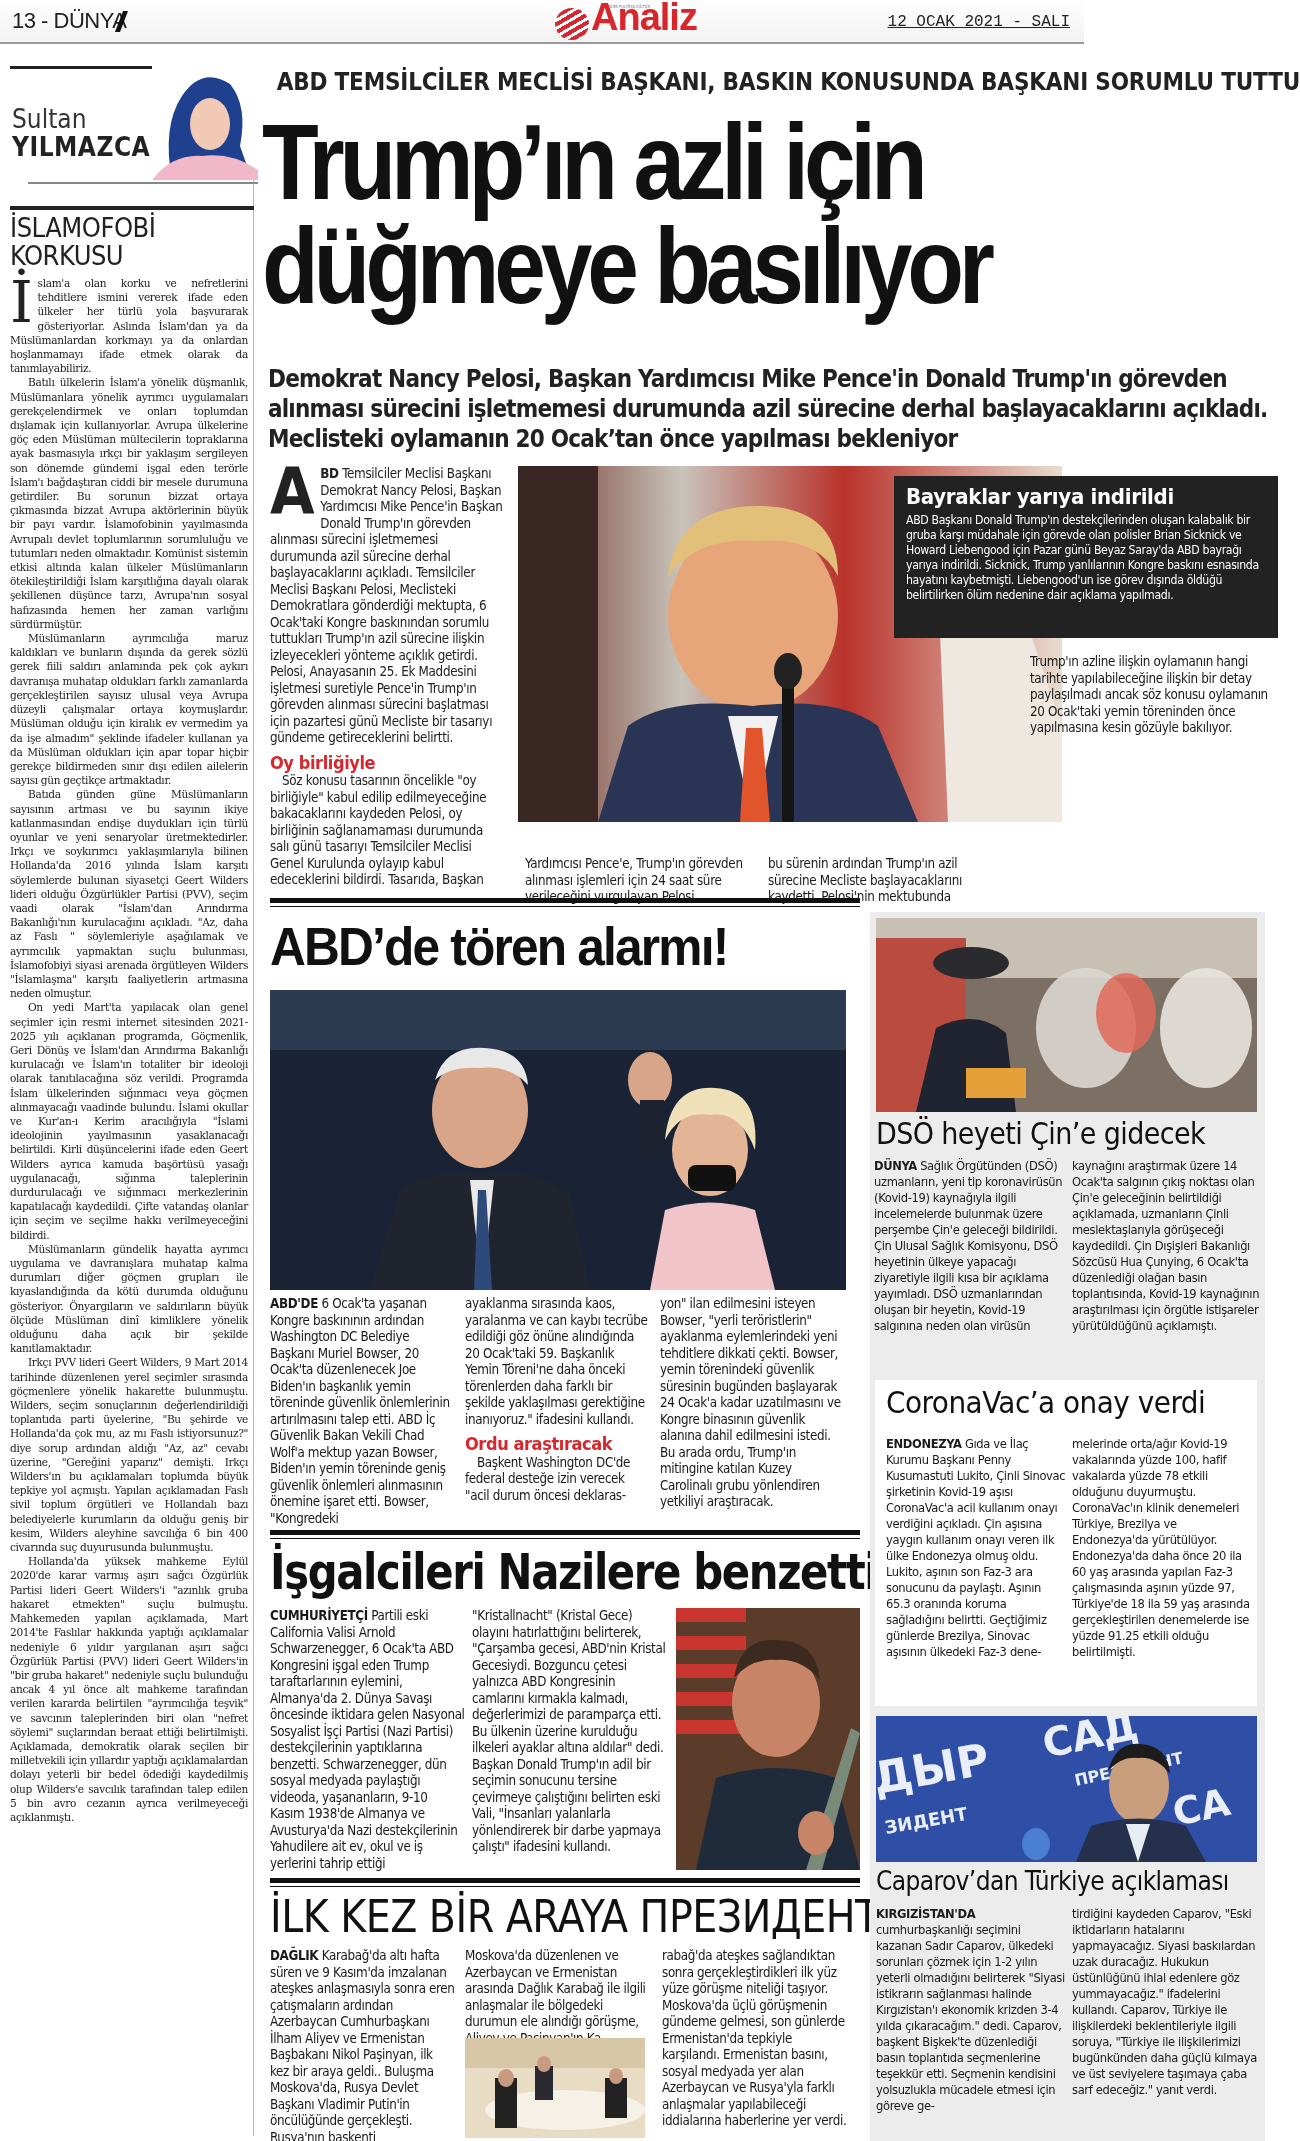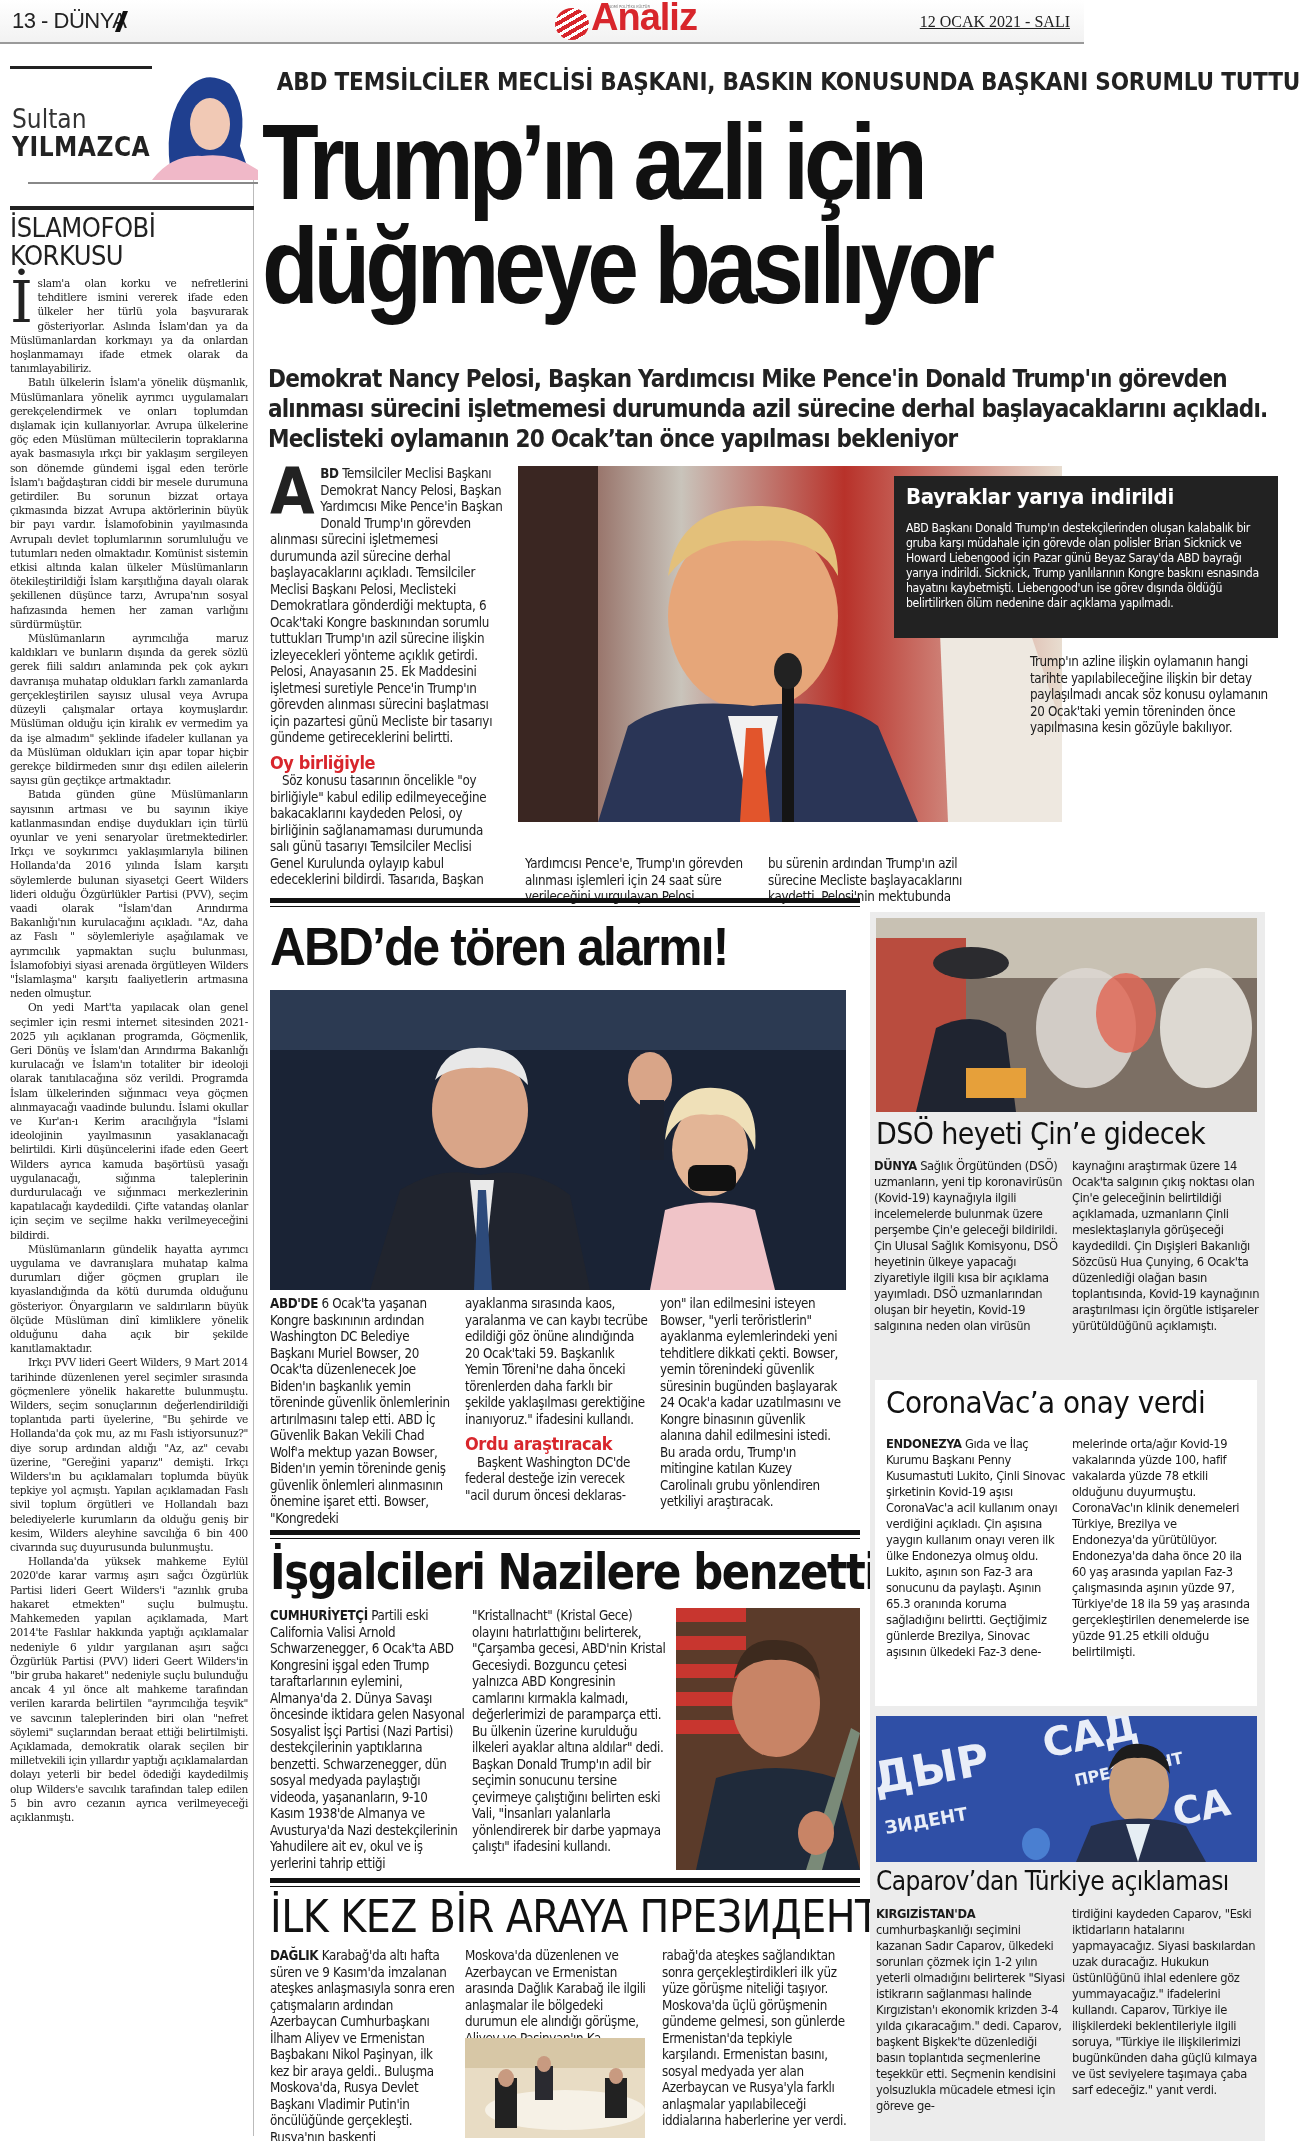--- a/index.html
+++ b/index.html
@@ -6,21 +6,21 @@
 body{width:1300px;height:2141px;background:#fff;font-family:"DejaVu Sans Condensed","Liberation Sans",sans-serif;color:#1a1a1a;position:relative;overflow:hidden}
 .abs{position:absolute}
 
 #hdr{left:0;top:0;width:1084px;height:44px;border-bottom:2px solid #9a9a9a;background:linear-gradient(#fff,#f2f2f2)}
 #pg{left:12px;top:8px;font-size:22px;font-family:"Liberation Sans",sans-serif;letter-spacing:-.5px;color:#222}
 #slashes{left:116px;top:6px;font-size:28px;font-weight:bold;font-style:italic;color:#111;font-family:"Liberation Sans",sans-serif;letter-spacing:-6px}
 #logo{left:555px;top:2px;width:190px;height:40px}
 #logo-mark{left:0;top:6px;width:34px;height:32px;border-radius:50%;background:repeating-linear-gradient(-30deg,#d8262c 0 4px,#fff 4px 7px)}
 #logo-text{left:36px;top:-6px;font-size:38px;font-weight:bold;color:#d8262c;font-family:"Liberation Sans",sans-serif;letter-spacing:-1px}
 #logo-tag{left:46px;top:2px;font-size:4px;color:#777}
-#date{right:14px;top:13px;font-size:16px;text-decoration:underline;font-family:Liberation Serif, serif;color:#222}
+#date{right:14px;top:13px;font-size:16px;text-decoration:underline;font-family:Liberation Mono, monospace;color:#222}
 
 #colL{left:10px;top:66px;width:244px;height:2070px;border-right:1px solid #bbb}
 #auth-top{left:0;top:0;width:200px;border-top:3px solid #222}
 #auth-first{left:2px;top:38px;font-size:26px;color:#333}
 #auth-last{left:2px;top:66px;font-size:26px;font-weight:bold;color:#222;letter-spacing:.5px}
 #auth-photo{left:142px;top:0;width:106px;height:114px;overflow:hidden}
 #auth-line{left:18px;top:116px;width:230px;border-top:2px solid #888}
 #op-rule{left:0;top:140px;width:244px;border-top:4px solid #222}
 #op-title{left:0;top:148px;width:240px;font-size:27px;line-height:28px;color:#222;letter-spacing:-.5px}
 #op-body{left:0;top:210px;width:238px;font-family:"DejaVu Serif","Liberation Serif",serif;font-size:10.6px;line-height:14.2px;color:#222;text-align:justify;letter-spacing:-.35px}
@@ -32,21 +32,21 @@
 #headline{left:262px;top:110px;width:1040px;font-family:"Liberation Sans",sans-serif;font-weight:bold;font-size:108px;line-height:104px;letter-spacing:-6px;color:#111;transform:scaleX(.86);transform-origin:left top;white-space:nowrap}
 #deck{left:268px;top:364px;width:1030px;font-size:24px;font-weight:bold;line-height:30px;color:#222;letter-spacing:-.8px}
 #lead{left:270px;top:466px;width:234px;font-size:13.3px;line-height:16.5px;color:#222;letter-spacing:-.3px}
 .dropA{float:left;font-size:64px;line-height:52px;font-weight:bold;margin:0 6px 0 0}
 .sub{color:#d8262c;font-weight:bold;font-size:18px;margin:8px 0 2px;letter-spacing:-.4px}
 .ind{text-indent:12px}
 #trump-photo{left:518px;top:466px;width:544px;height:356px;overflow:hidden}
 #cap1{left:525px;top:856px;width:230px;font-size:13.3px;line-height:16.5px;letter-spacing:-.3px}
 #cap2{left:768px;top:856px;width:234px;font-size:13.3px;line-height:16.5px;letter-spacing:-.3px}
 #box{left:894px;top:476px;width:384px;height:162px;background:#222;color:#fff;padding:8px 12px}
-#box-title{font-size:22px;font-weight:bold;letter-spacing:-.3px;margin-bottom:12px}
+#box-title{font-size:22px;font-weight:bold;letter-spacing:-.3px;margin-bottom:4px}
 #box-body{font-size:12.2px;line-height:15px;letter-spacing:-.35px}
 #right-body{left:1030px;top:654px;width:250px;font-size:13.3px;line-height:16.5px;letter-spacing:-.35px}
 #rule2{left:270px;top:898px;width:590px;border-top:5px solid #111}
 #rule2b{left:270px;top:906px;width:590px;border-top:1px solid #111}
 
 #biden-head{left:270px;top:916px;font-size:54px;line-height:60px;font-weight:bold;letter-spacing:-2px;color:#111;font-family:"Liberation Sans",sans-serif;transform:scaleX(.92);transform-origin:left top;white-space:nowrap}
 #biden-photo{left:270px;top:990px;width:576px;height:300px;overflow:hidden}
 .col3{font-size:13.3px;line-height:16.5px;letter-spacing:-.35px}
 #b1{left:270px;top:1296px;width:185px}
 #b2{left:465px;top:1296px;width:185px}

